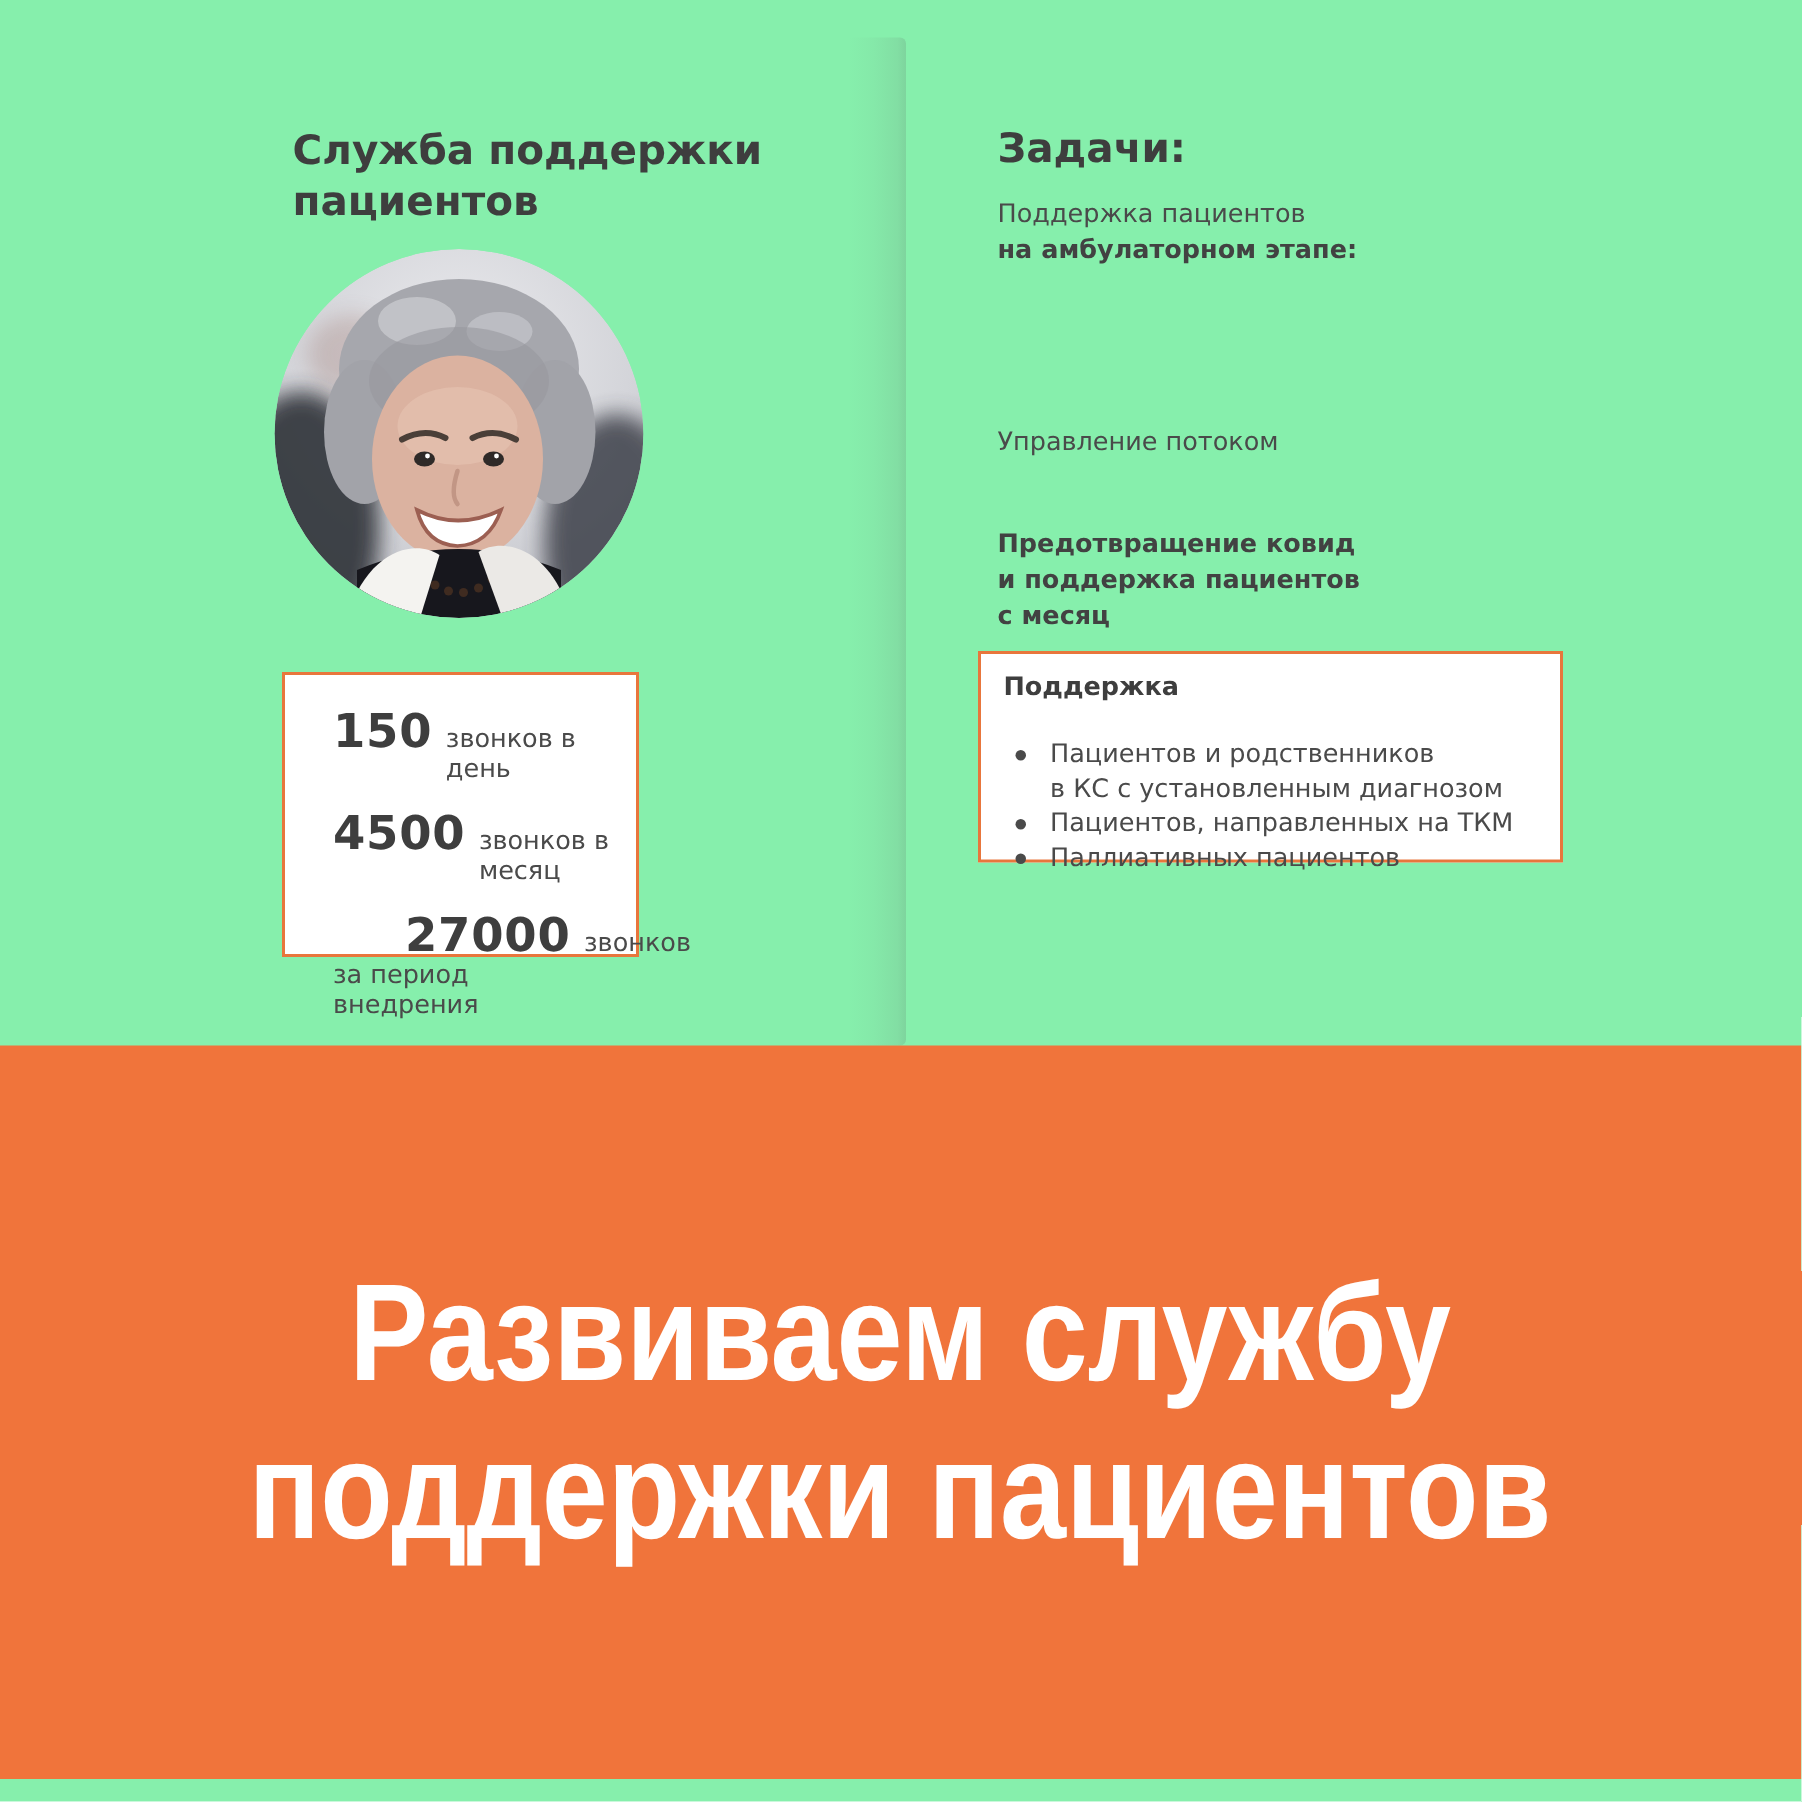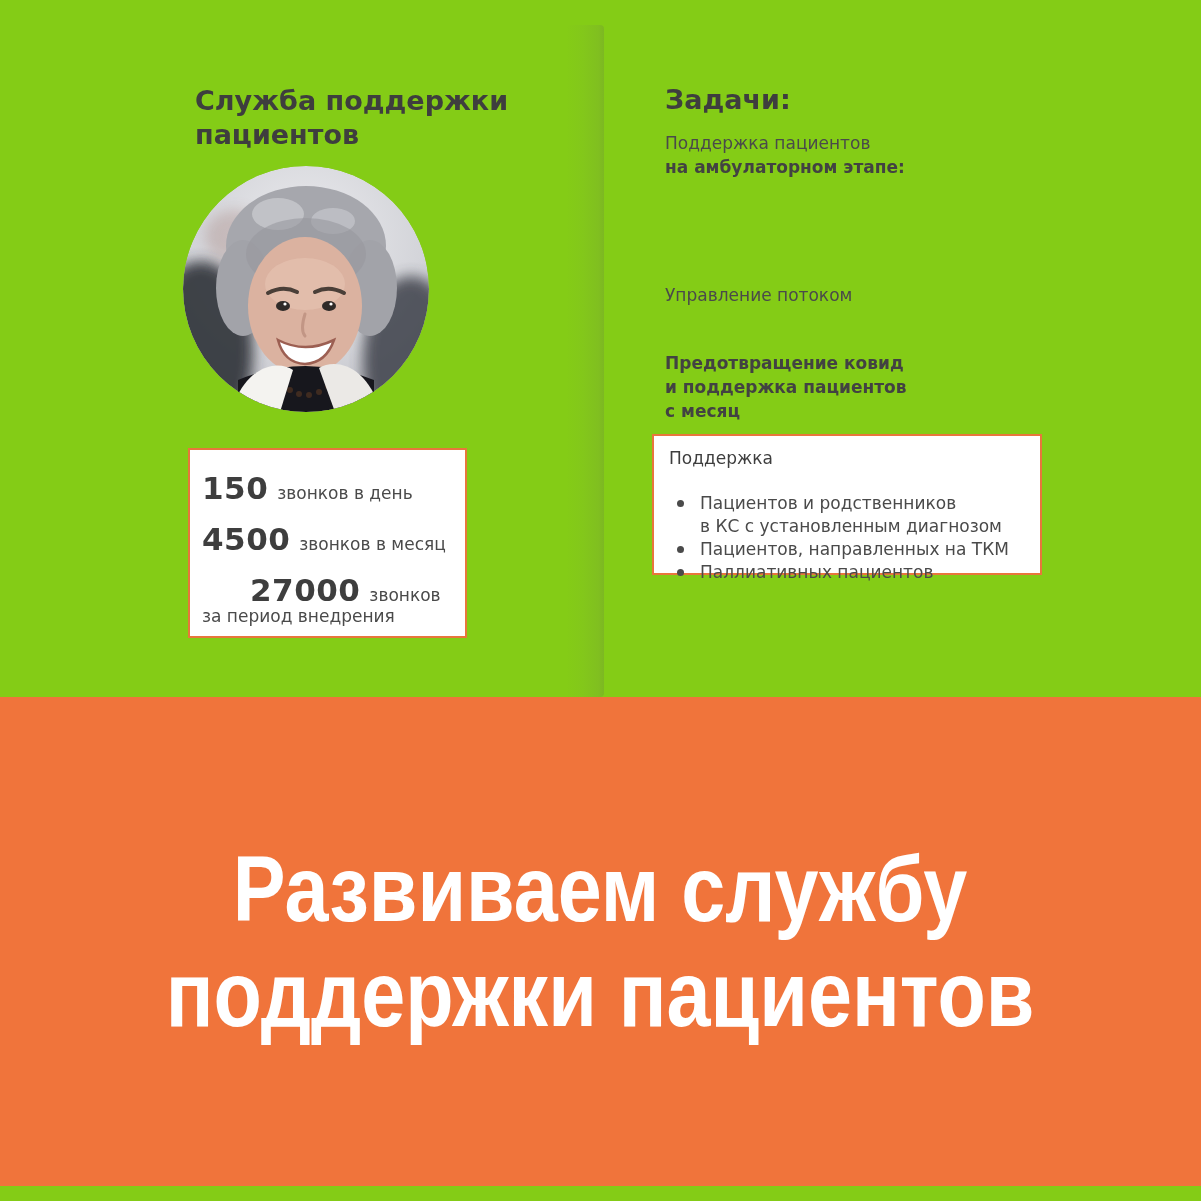--- a/index.html
+++ b/index.html
@@ -1,39 +1,39 @@
 <!DOCTYPE html>
 <html lang="ru"><head>
 <meta charset="utf-8">
 <style>
   html,body{margin:0;padding:0;background:#ffffff;}
   .canvas{
     position:relative;width:1201px;height:1201px;overflow:hidden;
-    background:#84cc16;font-family:"DejaVu Sans","Liberation Sans",sans-serif;
+    background:#86efac;font-family:"DejaVu Sans","Liberation Sans",sans-serif;
     color:#4a4a4a;
   }
   
   .page-divider{
     position:absolute;left:566px;top:25px;width:38px;height:672px;
     background:linear-gradient(90deg,rgba(110,110,110,0) 0%,rgba(110,110,110,0.05) 45%,rgba(100,100,100,0.12) 85%,rgba(90,90,90,0.18) 100%);
     border-radius:0 4px 4px 0;
   }
   
   .slide-title{
     position:absolute;left:195px;top:84px;width:320px;
     font-size:27px;line-height:1.27;font-weight:bold;color:#3e3e3e;
   }
   .portrait{
     position:absolute;left:183px;top:166px;width:246px;height:246px;
     border-radius:50%;overflow:hidden;
   }
   .stats-box{
-    position:absolute;left:188px;top:448px;width:279px;height:190px;
+    position:absolute;left:188px;top:448px;width:238px;height:190px;
     border:2px solid #e8763c;box-sizing:border-box;
-    padding:20px 10px 0 12px;background:#ffffff;
+    padding:20px 10px 0 32px;background:#ffffff;
   }
   .stat-row{display:flex;align-items:baseline;gap:9px;margin-bottom:15px;}
   .stat-value{font-size:31px;font-weight:bold;color:#3e3e3e;letter-spacing:0.5px;}
   .stat-label{font-size:17px;color:#4a4a4a;}
   .stat-note{font-size:17px;color:#4a4a4a;margin-top:-6px;}
   
   .tasks-heading{
     position:absolute;left:665px;top:84px;
     font-size:27px;font-weight:bold;color:#3e3e3e;
   }
@@ -51,21 +51,21 @@
     content:"";position:absolute;left:8px;top:8px;width:7px;height:7px;
     border-radius:50%;background:#4a4a4a;
   }
   .task-block-2{position:absolute;left:665px;top:283px;}
   .task-block-3{position:absolute;left:665px;top:351px;}
   .support-box{
     position:absolute;left:652px;top:434px;width:390px;height:141px;
     border:2px solid #e8763c;box-sizing:border-box;background:#ffffff;
     padding:12px 12px 0 15px;
   }
-  .support-heading{font-size:17px;font-weight:normal;color:#3e3e3e;}
+  .support-heading{font-size:17px;font-weight:bold;color:#3e3e3e;}
   .support-box .bullets{position:static;margin-top:24px;}
   
   .banner{
     position:absolute;left:0;top:697px;width:1201px;height:489px;
     background:#f0743b;display:flex;flex-direction:column;
     justify-content:center;align-items:center;
   }
   .banner-line{
     font-family:"Liberation Sans","DejaVu Sans",sans-serif;
     font-size:92px;line-height:105px;font-weight:bold;color:#ffffff;

